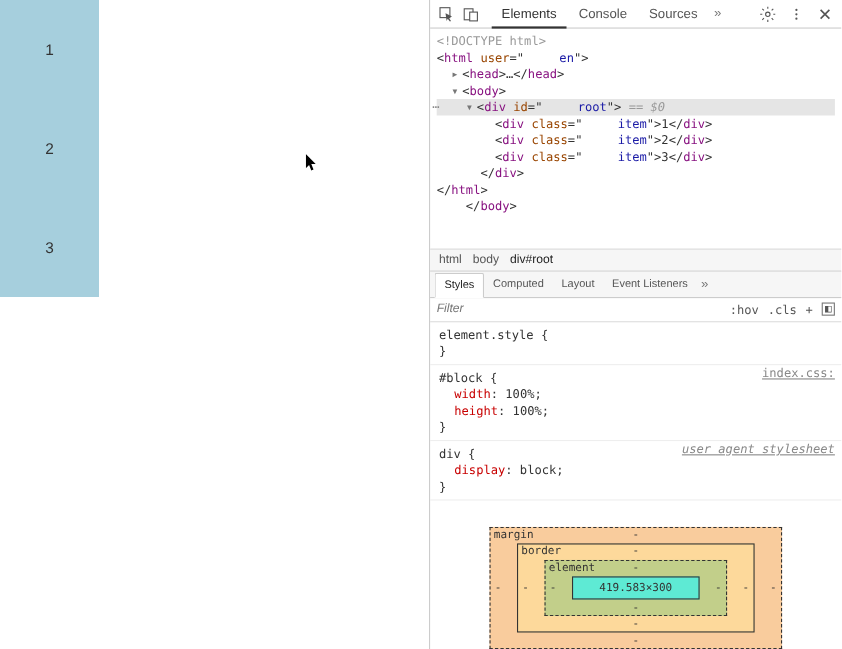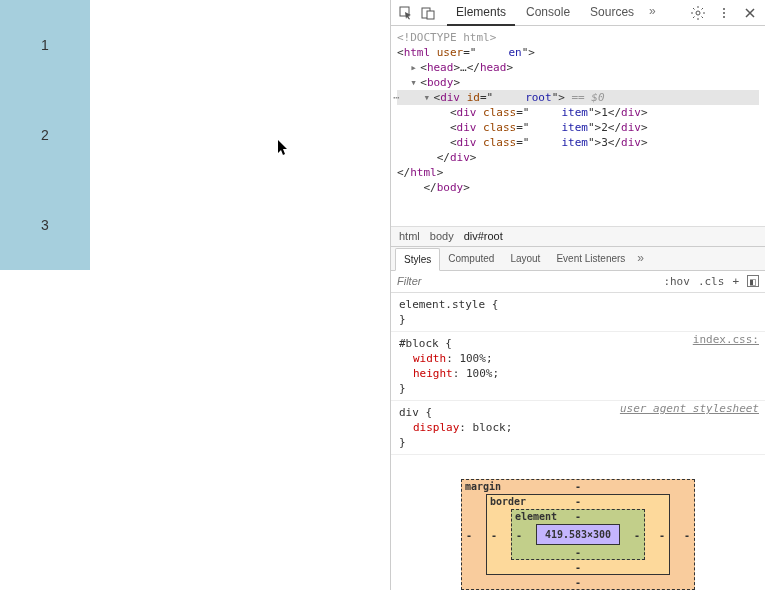--- a/index.html
+++ b/index.html
@@ -35,28 +35,28 @@
 .filter-input { flex: 1; border: none; outline: none; color: #999; font-size: 11px; font-style: italic; }
 .filter-right { color: #555; font-family: Menlo, Consolas, monospace; display: flex; gap: 8px; align-items: center; }
 .styles-body { font-family: Menlo, Consolas, monospace; font-size: 11px; line-height: 15px; }
 .rule { padding: 4px 8px; border-bottom: 1px solid #eee; position: relative; }
 .sel { color: #333; }
 .prop { padding-left: 14px; }
 .prop-n { color: #c80000; }
 .prop-v { color: #333; }
 .src { position: absolute; right: 6px; top: 0; color: #888; text-decoration: underline; font-size: 11px; }
 .ua { color: #888; font-style: italic; }
-.boxmodel { flex: 1; display: flex; align-items: flex-end; justify-content: center; padding-top: 24px; font-weight: bold; }
+.boxmodel { flex: 1; display: flex; align-items: flex-end; justify-content: center; padding-top: 24px; }
 .bm { font-family: Menlo, Consolas, monospace; font-size: 10px; text-align: center; }
 .bm-layer { padding: 14px 24px; position: relative; }
 .bm-label { position: absolute; top: 1px; left: 3px; font-size: 10px; }
 .bm-margin { background: #f9cc9d; border: 1px dashed #333; }
 .bm-border { background: #fdd99b; border: 1px solid #333; }
 .bm-padding { background: #c2cf8a; border: 1px dashed #333; }
-.bm-content { background: #c4b5fd; border: 1px solid #333; padding: 4px 8px; }
+.bm-content { background: #5eead4; border: 1px solid #333; padding: 4px 24px; }
 .bm-dash { position: absolute; font-size: 10px; color: #333; }
 .bm-t { top: 1px; left: 50%; transform: translateX(-50%); }
 .bm-b { bottom: 1px; left: 50%; transform: translateX(-50%); }
 .bm-l { left: 4px; top: 50%; transform: translateY(-50%); }
 .bm-r { right: 4px; top: 50%; transform: translateY(-50%); }
 .plus-sq { border: 1px solid #777; width: 12px; height: 12px; display:inline-flex; align-items:center; justify-content:center; font-size:10px; }
 </style>
 </head>
 <body>
 

